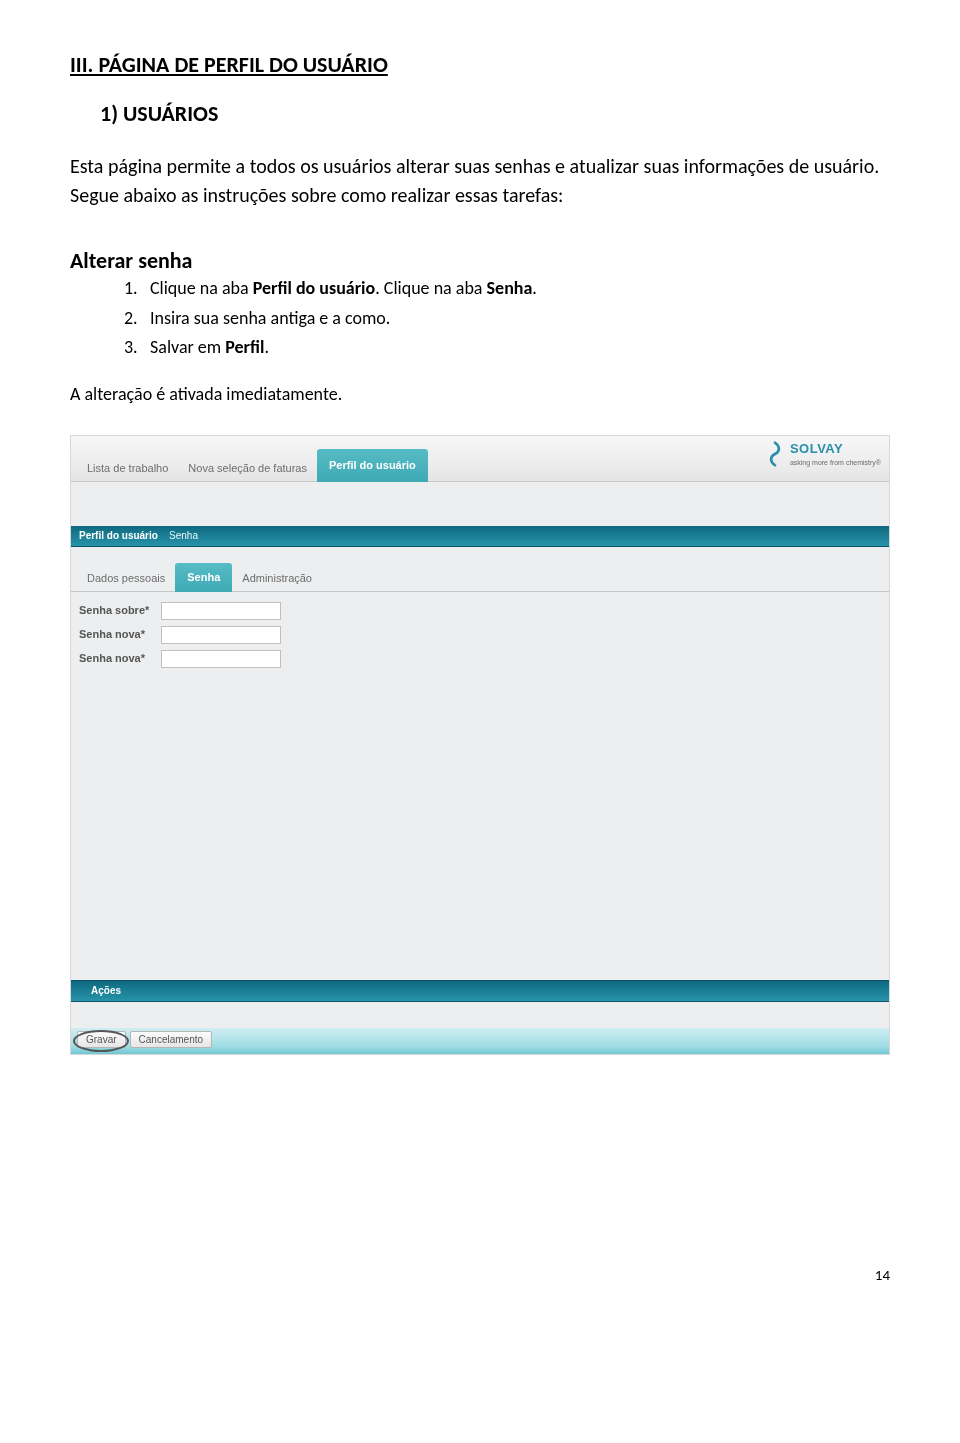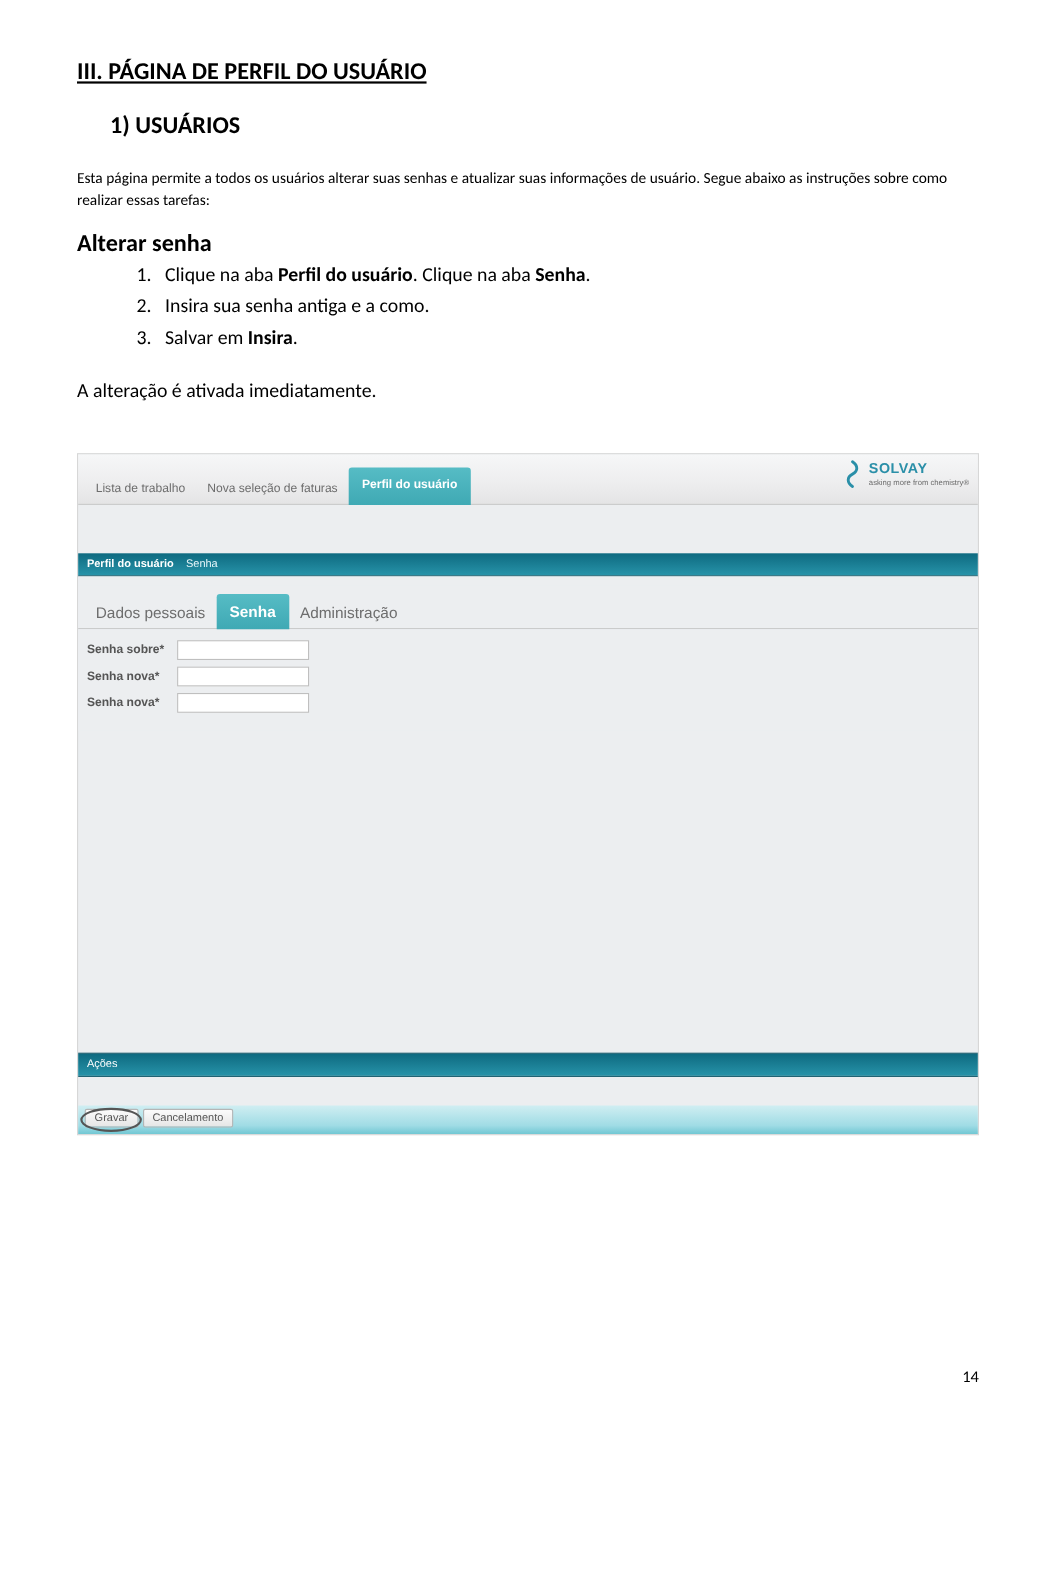--- a/index.html
+++ b/index.html
@@ -19,43 +19,43 @@
     font-size: 22px;
     margin-bottom: 18px;
   }
   .subsection-heading {
     font-weight: bold;
     font-size: 22px;
     margin-left: 30px;
     margin-bottom: 22px;
   }
   .para {
-    font-size: 14px;
-    margin-bottom: 14px;
+    font-size: 20px;
+    margin-bottom: 36px;
     line-height: 1.45;
   }
   .subsubheading {
     font-weight: bold;
     font-size: 22px;
   }
   .ol {
     margin-left: 54px;
     margin-bottom: 22px;
   }
   .ol .li {
     font-size: 18px;
     margin-bottom: 4px;
     display: flex;
   }
   .ol .num {
     min-width: 26px;
   }
   .closing {
     font-size: 18px;
-    margin-bottom: 44px;
+    margin-bottom: 28px;
   }
   .b { font-weight: bold; }
 
   
   .shot {
     border: 1px solid #d7d7d7;
     width: 100%;
     height: 620px;
     background: #eceef0;
     position: relative;
@@ -124,21 +124,21 @@
   .subtabs-row {
     background: #eceef0;
     padding: 8px 6px 0 6px;
     display: flex;
     align-items: flex-end;
     border-bottom: 1px solid #c7c7c7;
     gap: 0;
   }
   .subtab {
     padding: 5px 10px 4px 10px;
-    font-size: 14px;
+    font-size: 11px;
     color: #6d6d6d;
     cursor: pointer;
   }
   .subtab.active {
     background: linear-gradient(#56bcc5, #3fa9b4);
     color: #fff;
     border-radius: 3px 3px 0 0;
     font-weight: bold;
     padding: 7px 12px 6px 12px;
     margin-bottom: -1px;
@@ -169,23 +169,24 @@
   }
 
   .actions-bar {
     position: absolute;
     left: 0; right: 0; bottom: 0;
   }
   .actions-title {
     background: linear-gradient(#0e6a80, #2793a9);
     color: #fff;
     font-size: 10px;
-    padding: 3px 8px;
+    padding: 3px 20px;
     border-top: 1px solid #0a5466;
     border-bottom: 1px solid #0a5466;
+    font-weight: bold;
   }
   .actions-buttons {
     background: linear-gradient(#d0eef2, #a0dce5 70%, #71c7d3);
     padding: 3px 6px 6px 6px;
     display: flex;
     gap: 4px;
     margin-top: 26px;
   }
   .action-btn {
     background: linear-gradient(#fbfbfb, #e6e6e6);
@@ -229,21 +230,21 @@
       <span>Clique na aba </span><span class="b">Perfil do usuário</span><span>. Clique na aba </span><span class="b">Senha</span><span>.</span>
     </span>
   </div>
   <div class="li">
     <span class="num">2.</span>
     <span>Insira sua senha antiga e a como.</span>
   </div>
   <div class="li">
     <span class="num">3.</span>
     <span>
-      <span>Salvar em </span><span class="b">Insira</span><span>.</span>
+      <span>Salvar em </span><span class="b">Perfil</span><span>.</span>
     </span>
   </div>
 </div>
 
 <p class="closing">A alteração é ativada imediatamente.</p>
 
 <div class="shot">
   <div class="shot-top">
     <div class="main-tab">Lista de trabalho</div>
     <div class="main-tab">Nova seleção de faturas</div>

